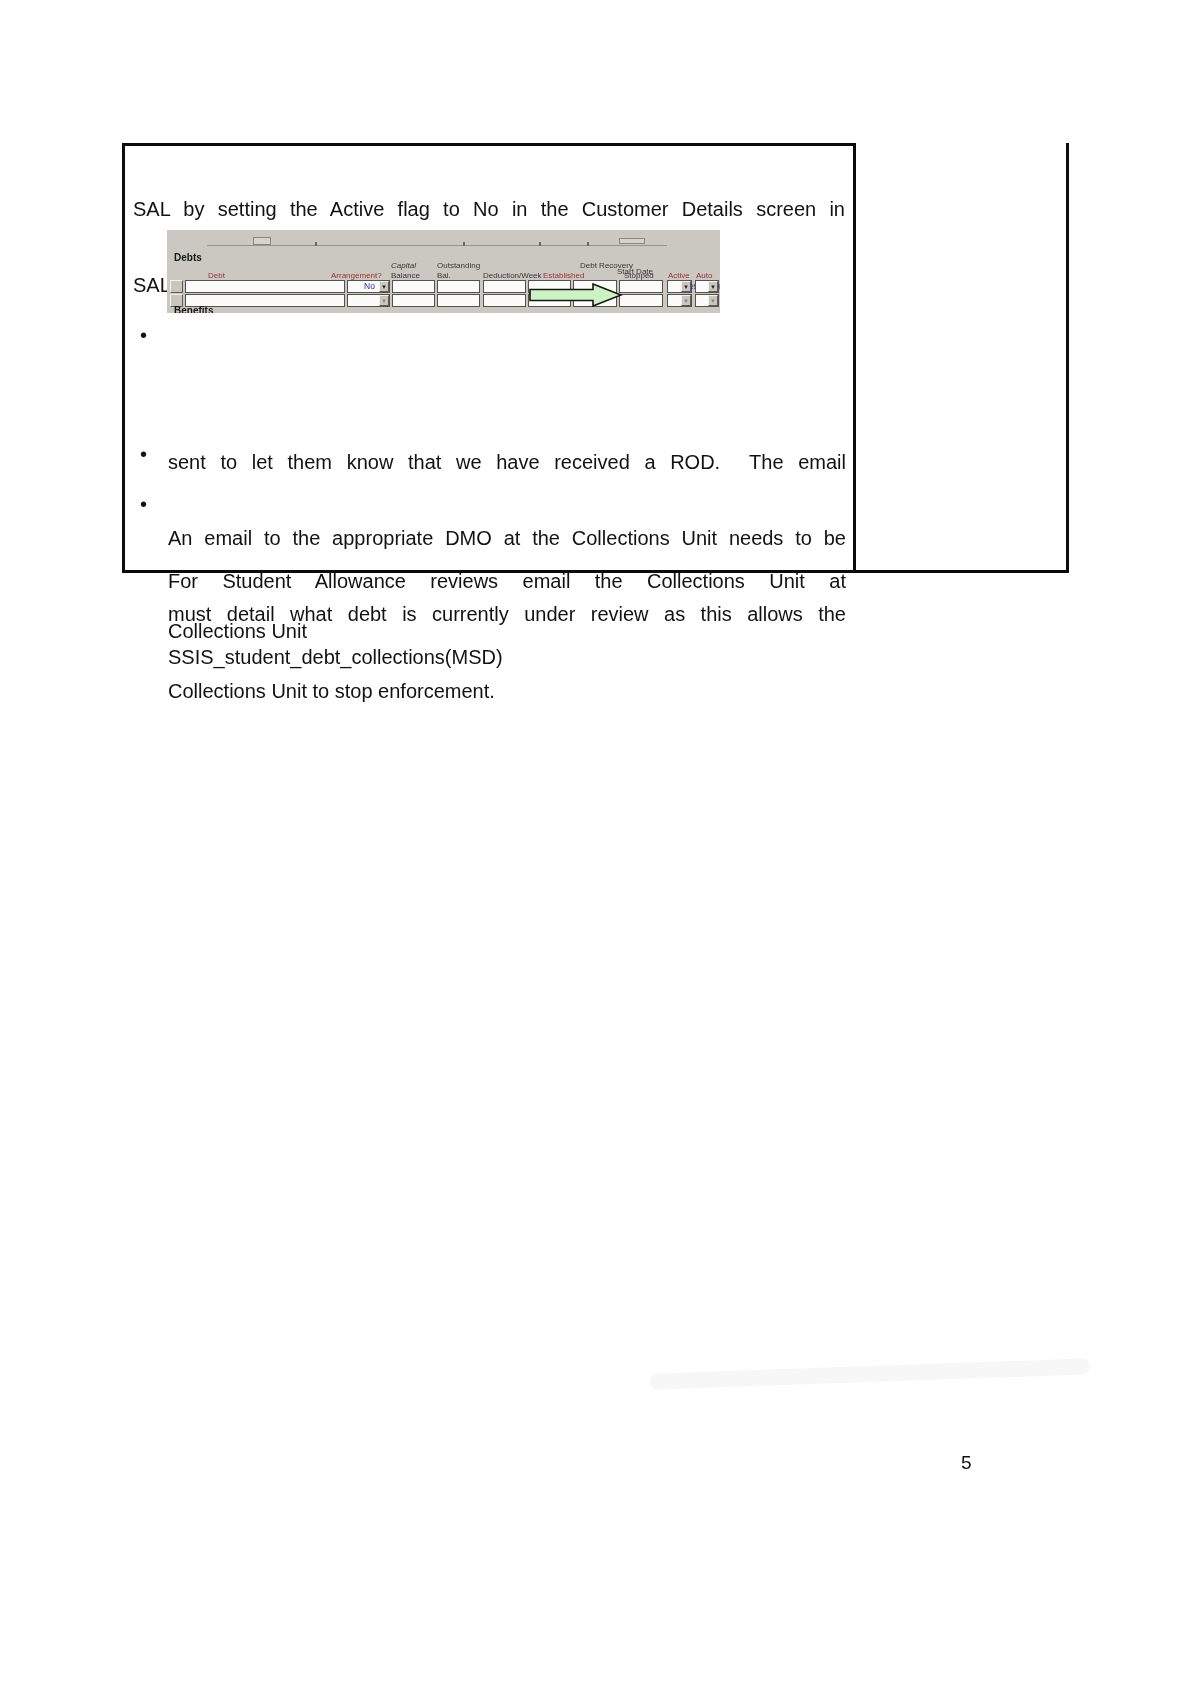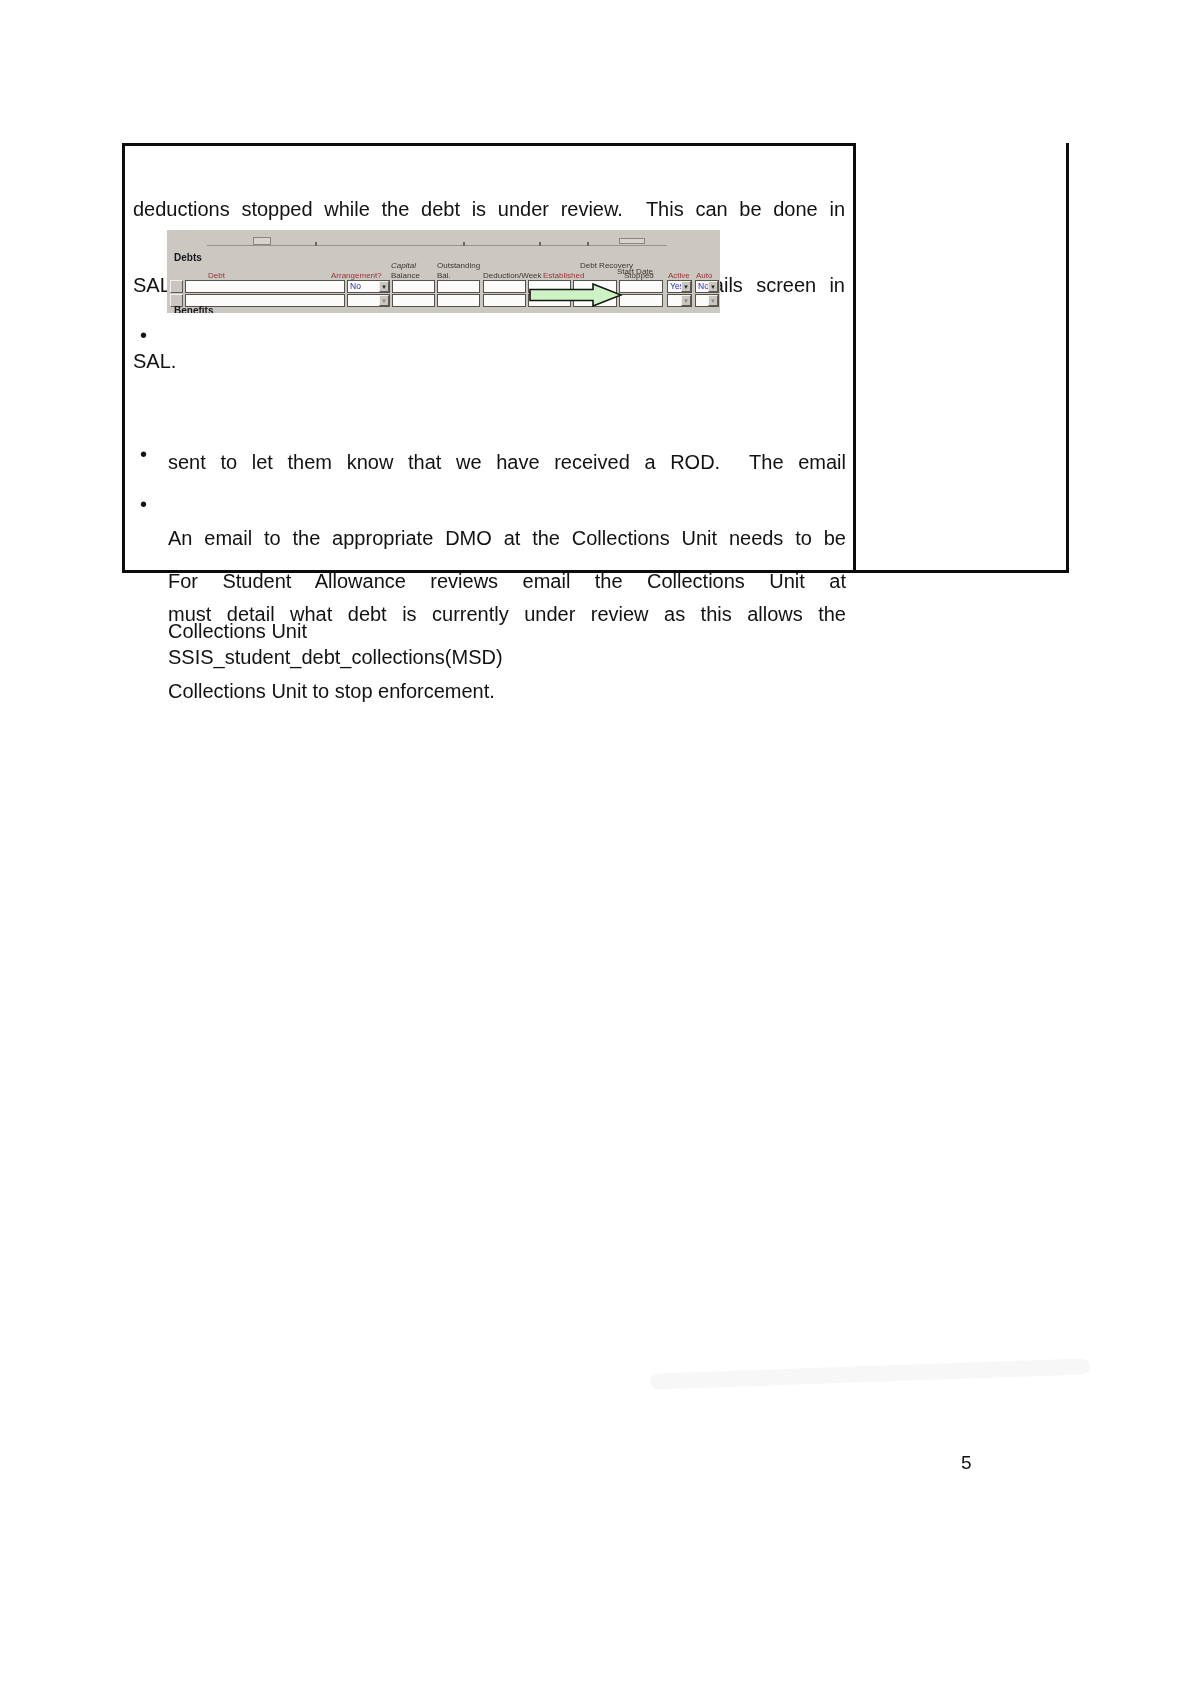--- a/index.html
+++ b/index.html
@@ -34,21 +34,21 @@
   
   .sal{
     position:absolute;left:167px;top:230px;width:553px;height:83px;
     background:#cbc8c2;overflow:hidden;font-family:"Liberation Sans", sans-serif;
   }
   .sal *{position:absolute;box-sizing:border-box;}
   .sal .hdr{font-size:8px;line-height:9px;color:#3a3632;white-space:nowrap;}
   .sal .red{color:#9c3032;}
   .sal .seclabel{font-size:10px;font-weight:bold;color:#16161a;white-space:nowrap;}
   .sal .fld{background:#fbfbf9;border:1px solid #55524e;height:13px;}
-  .sal .bluev{position:static;float:left;color:#2a2ab8;font-size:8.5px;line-height:11px;padding-left:2px;}
+  .sal .bluev{position:static;float:left;color:#2a2ab8;font-size:8.5px;line-height:11px;padding-left:16px;}
   .sal .ddbtn{
     position:absolute;right:0;top:0;width:10px;height:11px;
     background:#c9c6c0;border-top:1px solid #f2f1ee;border-left:1px solid #f2f1ee;
     border-right:1px solid #5f5c58;border-bottom:1px solid #5f5c58;
     font-size:7px;line-height:9px;text-align:center;color:#222;
   }
   .sal .ddbtn.dim{color:#8a8782;}
   .sal .btn3d{
     width:13px;height:13px;background:#c9c6c0;
     border-top:1px solid #f2f1ee;border-left:1px solid #f2f1ee;
@@ -67,21 +67,20 @@
 </head>
 <body>
 
 <div class="page">
 
   <div class="main-cell"></div>
   <div class="col-border-right"></div>
   <div class="row-border-bottom-ext"></div>
 
   <div class="para doc-text">
-    <div class="jline">deductions stopped while the debt is under review.  This can be done in</div>
     <div class="jline">SAL by setting the Active flag to No in the Customer Details screen in</div>
     <div class="lline">SAL.</div>
   </div>
 
   <div class="sal">
 
     <div class="topline"></div>
     <div class="frag" style="left:86px;top:7px;width:18px;height:8px;"></div>
     <div class="tick" style="left:148px;top:12px;"></div>
     <div class="tick" style="left:296px;top:12px;"></div>

